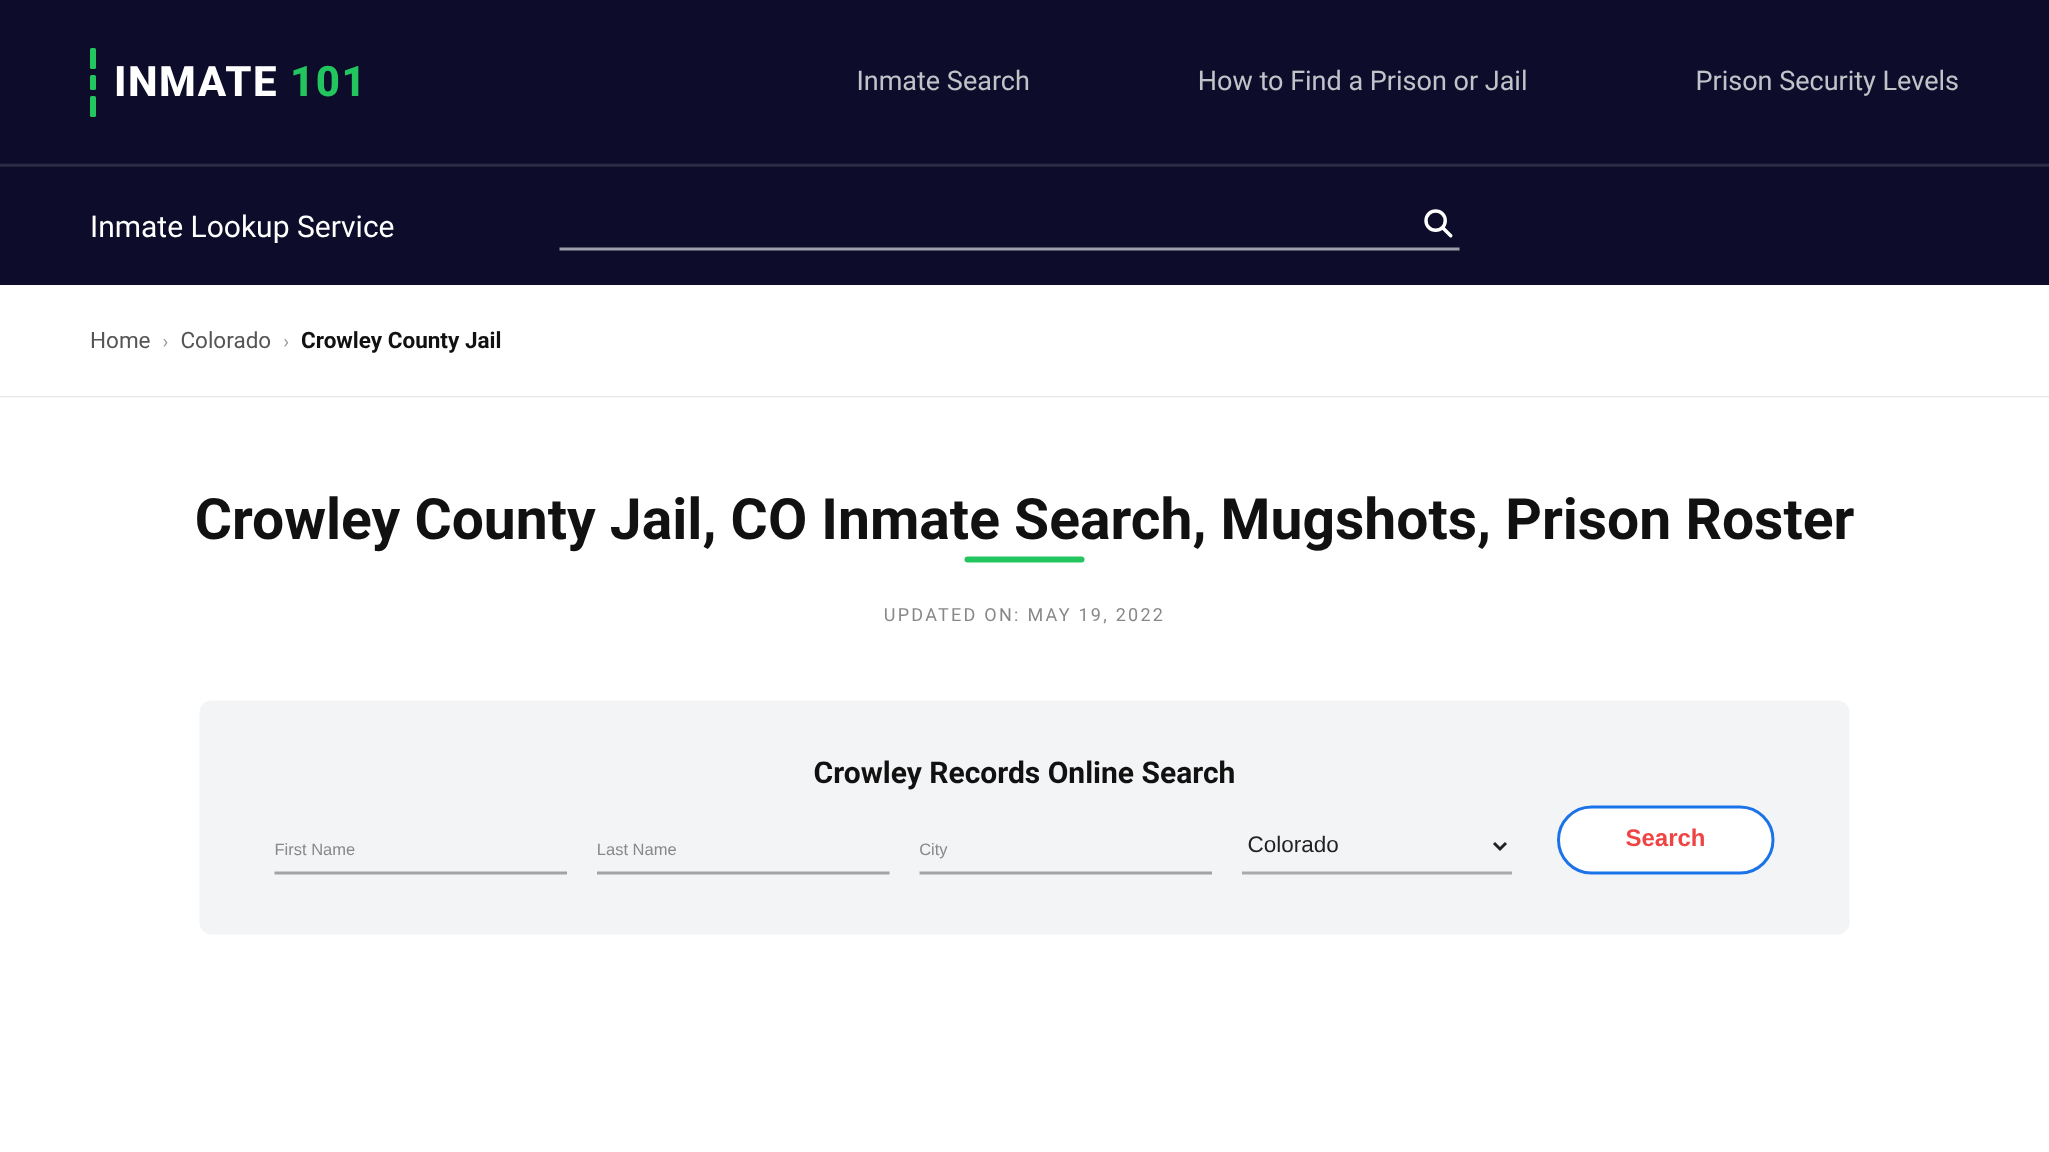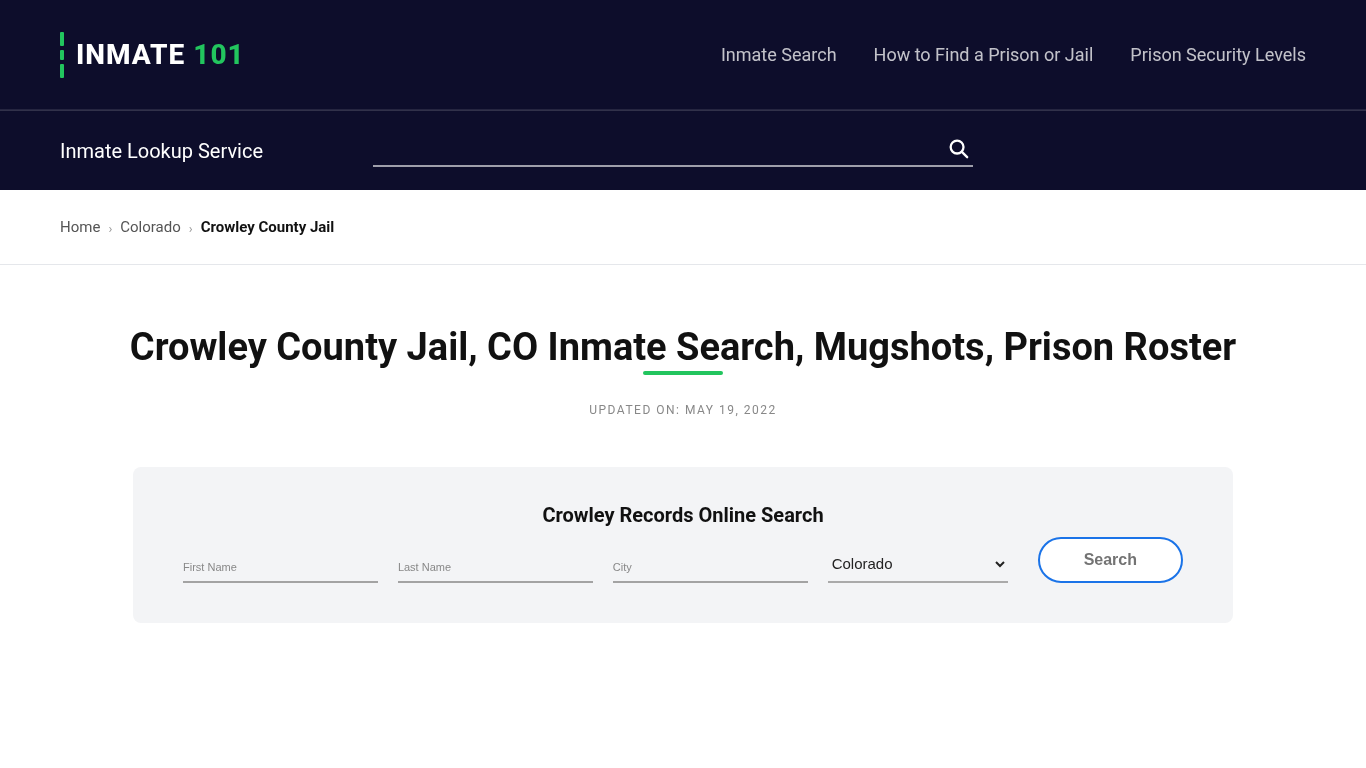--- a/index.html
+++ b/index.html
@@ -57,21 +57,21 @@
       letter-spacing: 1px;
       text-transform: uppercase;
     }
 
     .logo-text span {
       color: #22c55e;
     }
 
     .nav-links {
       display: flex;
-      gap: 37px;
+      gap: 112px;
       align-items: center;
     }
 
     .nav-link {
       color: rgba(255,255,255,0.75);
       font-size: 18px;
       font-weight: 400;
       text-decoration: none;
       cursor: pointer;
     }
@@ -248,21 +248,21 @@
       font-size: 15px;
       color: #222;
       outline: none;
       cursor: pointer;
       appearance: auto;
     }
 
     .search-btn {
       background: #fff;
       border: 2px solid #1a73e8;
-      color: #737373;
+      color: #ef4444;
       border-radius: 30px;
       padding: 12px 44px;
       font-size: 16px;
       font-weight: 600;
       cursor: pointer;
       white-space: nowrap;
       margin-left: 10px;
     }
   </style>
 </head>

